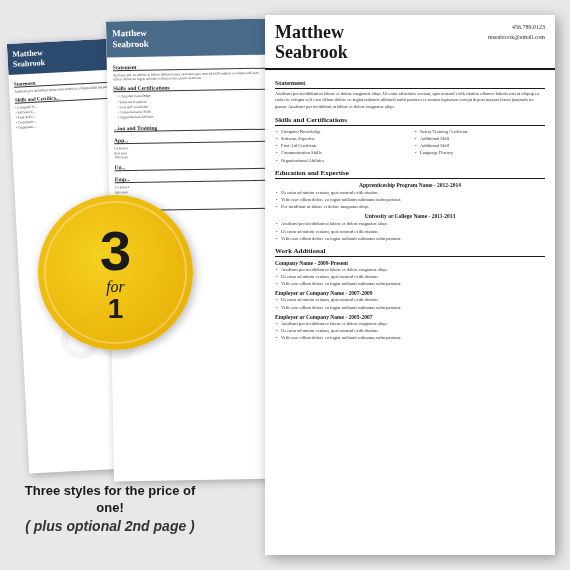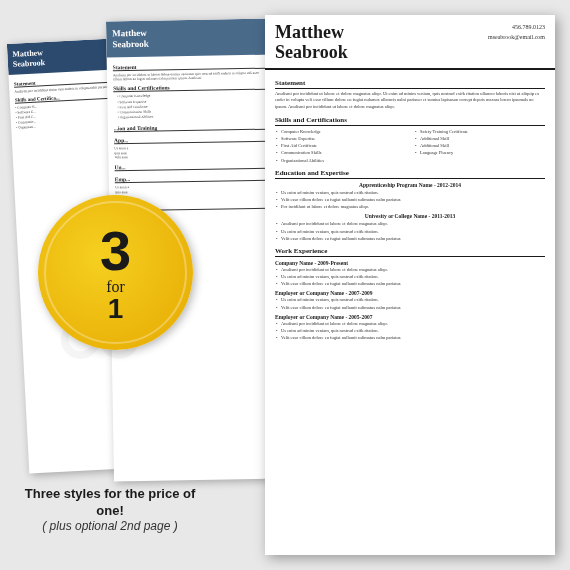--- a/index.html
+++ b/index.html
@@ -255,20 +255,21 @@
       font-size: 56px;
       font-weight: 900;
       color: #1a1a1a;
       font-family: Arial, sans-serif;
       line-height: 1;
       z-index: 1;
     }
 
     .badge-for {
       font-size: 16px;
+      font-style: italic;
       color: #1a1a1a;
       font-family: Georgia, serif;
       line-height: 1;
       z-index: 1;
     }
 
     .badge-one {
       font-size: 28px;
       font-weight: 900;
       color: #1a1a1a;
@@ -290,25 +291,26 @@
     .bottom-text .main-slogan {
       font-size: 13px;
       font-weight: bold;
       font-family: 'Comic Sans MS', cursive, sans-serif;
       color: #1a1a1a;
       line-height: 1.3;
       margin-top: 12px;
     }
 
     .bottom-text .sub-slogan {
-      font-size: 12px;
+      font-size: 14px;
       font-style: italic;
       font-family: 'Comic Sans MS', cursive, sans-serif;
       color: #333;
       line-height: 1.3;
+      font-weight: bold;
     }
 
     .ornament-bg {
       position: absolute;
       left: 15px;
       top: 190px;
       width: 170px;
       height: 240px;
       opacity: 0.08;
       z-index: 0;
@@ -420,21 +422,21 @@
 
       <div class="card3-edu-item">
         <div class="card3-edu-name">Univesity or College Name  -  2011-2013</div>
         <div class="card3-edu-bullets">
           <div class="card3-bullet">Anulismi por incididunt ut labore et dolore magnatus aliqo.</div>
           <div class="card3-bullet">Us enim ad minim veniam, quis nostrud exifk ritation.</div>
           <div class="card3-bullet">Velit esso cillum dolore eu fugiat nullamit sulimatus nalm pariatur.</div>
         </div>
       </div>
 
-      <div class="card3-section-title">Work Experience</div>
+      <div class="card3-section-title">Work Additional</div>
 
       <div class="card3-work-item">
         <div class="card3-work-name">Company Name  -  2009-Present</div>
         <div class="card3-bullet">Anulismi por incididunt ut labore et dolore magnatus aliqo.</div>
         <div class="card3-bullet">Us enim ad minim veniam, quis nostrud exifk ritation.</div>
         <div class="card3-bullet">Velit esso cillum dolore eu fugiat nullamit sulimatus nalm pariatur.</div>
       </div>
 
       <div class="card3-work-item">
         <div class="card3-work-name">Employer or Company Name  -  2007-2009</div>

